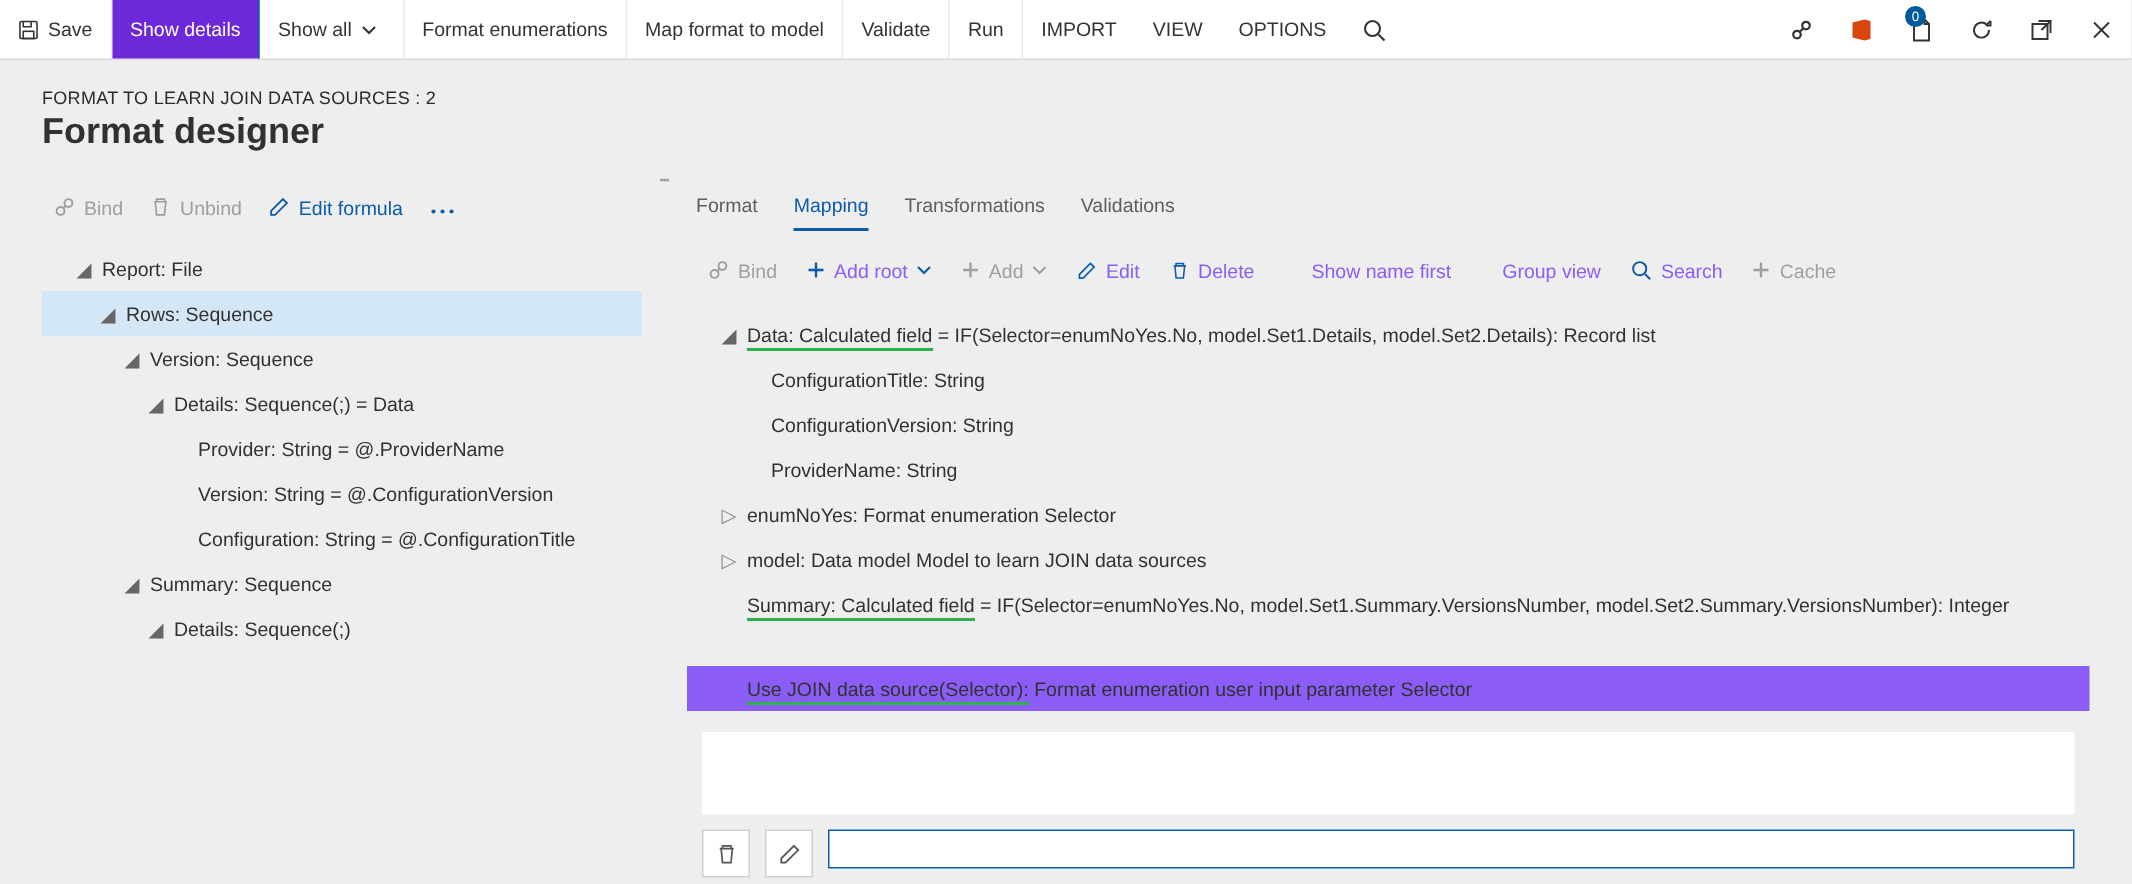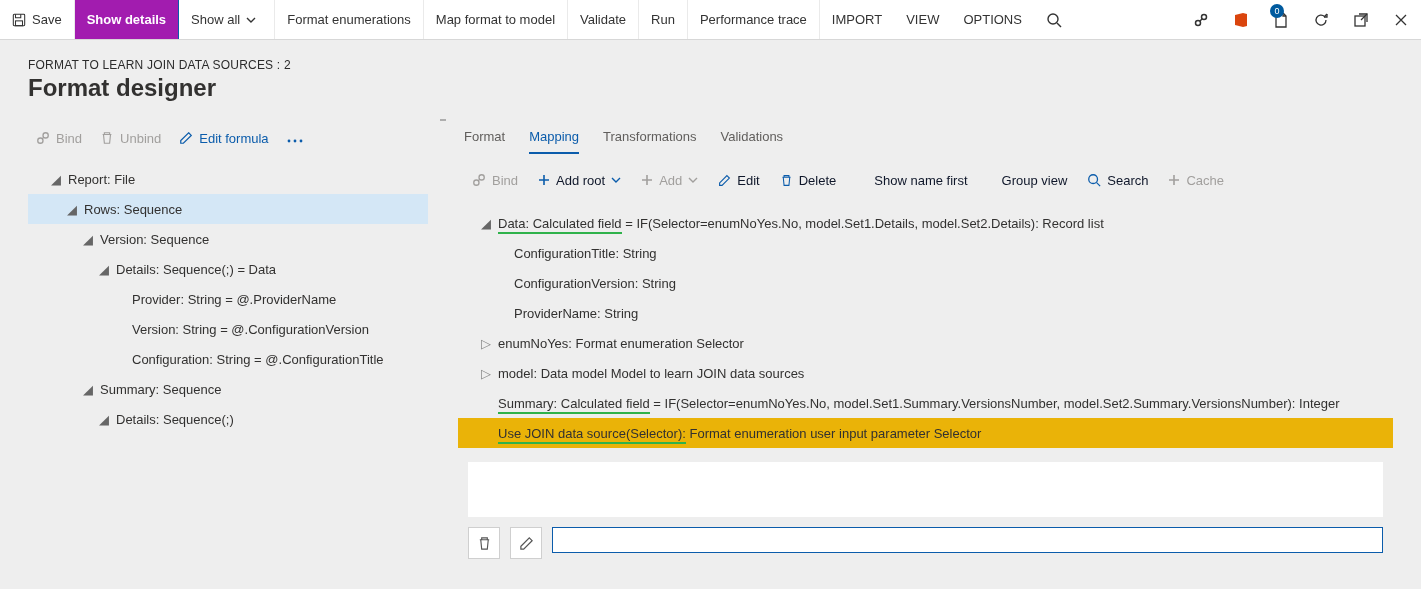--- a/index.html
+++ b/index.html
@@ -1,21 +1,21 @@
 <!DOCTYPE html>
 <html><head>
 <meta charset="utf-8">
 <style>
   * { box-sizing: border-box; margin: 0; padding: 0; }
   html, body { width: 1421px; height: 589px; font-family: "Segoe UI", Arial, sans-serif; font-size: 13px; color: #323130; background: #eeeeee; overflow: hidden; }
 
   
   .cmdbar { display: flex; align-items: stretch; height: 40px; background: #fff; border-bottom: 1px solid #d7d7d7; }
   .cmdbar .cmd { display: flex; align-items: center; padding: 0 12px; border-right: 1px solid #eaeaea; color: #333; cursor: pointer; white-space: nowrap; }
-  .cmdbar .cmd.active { background: #a21caf; color: #fff; border-right: 1px solid #0b5cab; font-weight: bold; }
+  .cmdbar .cmd.active { background: #6d28d9; color: #fff; border-right: 1px solid #0b5cab; }
   .cmdbar .cmd svg { margin-right: 6px; }
   .cmdbar .cmd .chev { margin-left: 6px; }
   .cmdbar .spacer { flex: 1; border-right: none; }
   .cmdbar .iconbtn { width: 40px; justify-content: center; border-right: none; }
   .cmdbar .iconbtn svg { margin: 0; }
   .badge { position: absolute; top: 4px; right: 5px; background: #005a9e; color: #fff; border-radius: 8px; font-size: 9px; min-width: 14px; height: 14px; line-height: 14px; text-align: center; padding: 0 2px; }
   .iconwrap { position: relative; width: 100%; height: 100%; display:flex; align-items:center; justify-content:center;}
 
   
   .page { padding: 18px 28px 0 28px; }
@@ -36,31 +36,31 @@
   .tabs { display: flex; gap: 24px; height: 40px; align-items:center; border-bottom: 1px solid transparent; padding-left:6px;}
   .tab { color: #605e5c; padding: 8px 0; border-bottom: 2px solid transparent; cursor:pointer;}
   .tab.active { color: #0b5cab; border-bottom: 2px solid #0b5cab; }
 
   
   .tree { margin-top: 6px; }
   .node { display: flex; align-items: center; height: 30px; padding: 0 6px; cursor:pointer;}
   .node .tw { width: 16px; display:flex; justify-content:center; color:#666;}
   .node .txt { white-space: nowrap; padding: 0 4px;}
   .node.sel { background: #d4e7f6; }
-  .node.hlrow { background: #eab308; }
+  .node.hlrow { background: #8b5cf6; margin-top: 26px; }
   .hl { border-bottom: 2px solid #2fb24b; padding-bottom:1px;}
   .ind1 { padding-left: 20px; }
   .ind2 { padding-left: 36px; }
   .ind3 { padding-left: 52px; }
   .ind4 { padding-left: 68px; }
   .ind5 { padding-left: 84px; }
 
   .rtoolbar { display:flex; align-items:center; gap: 4px; height:44px; padding-left:6px; flex-wrap:nowrap;}
   .pill { display:flex; align-items:center; gap:6px; padding: 6px 8px; color:#605e5c; cursor:pointer; white-space: nowrap;}
-  .pill.link { color:#0f172a; }
+  .pill.link { color:#8b5cf6; }
   .pill.dim { color:#a19f9d; }
 
   .whitebox { background:#fff; height: 55px; margin: 14px 10px 0 10px; }
 
   .enabledrow { display:flex; align-items:flex-start; gap: 10px; margin: 10px 10px 0 10px; }
   .sqbtn { width:32px; height:32px; border:1px solid #cfcfcf; background:#fff; display:flex; align-items:center; justify-content:center; color:#444; cursor:pointer;}
   .field { flex:1; }
   .field .flabel { font-size:12px; color:#444; margin-bottom:2px;}
   .field input { width:100%; height:26px; border:1px solid #0b5cab; background:#fff; padding: 0 6px; font-family:inherit;}
 
@@ -92,23 +92,20 @@
       <span class="lbl">Format enumerations</span>
     </div>
   <div class="cmd">
       <span class="lbl">Map format to model</span>
     </div>
   <div class="cmd">
       <span class="lbl">Validate</span>
     </div>
   <div class="cmd">
       <span class="lbl">Run</span>
-    </div>
-  <div class="cmd">
-      <span class="lbl">Performance trace</span>
     </div>
   <div class="cmd" style="border-right:none">
       <span class="lbl">IMPORT</span>
     </div>
   <div class="cmd" style="border-right:none">
       <span class="lbl">VIEW</span>
     </div>
   <div class="cmd" style="border-right:none">
       <span class="lbl">OPTIONS</span>
     </div>

